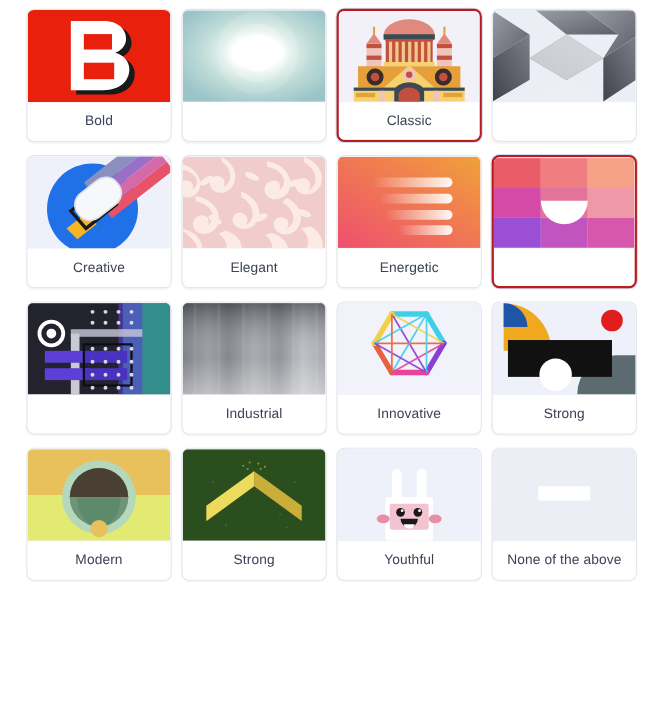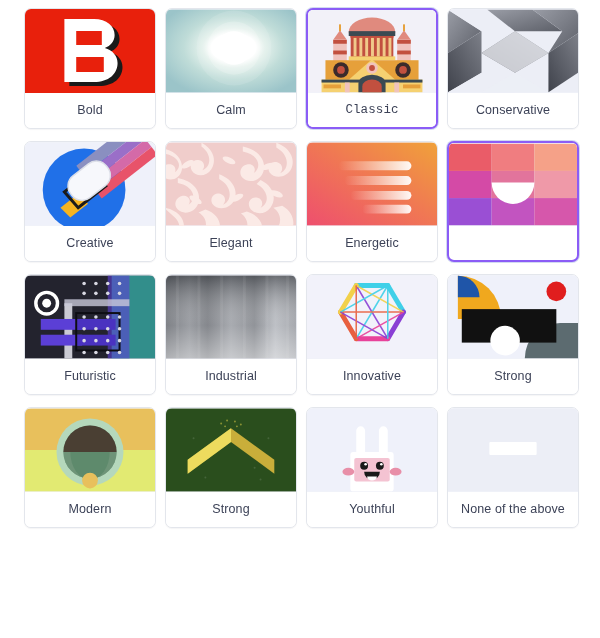--- a/index.html
+++ b/index.html
@@ -21,23 +21,22 @@
     background: #ffffff;
     border: 1px solid #e3e6ec;
     border-radius: 7px;
     overflow: hidden;
     display: flex;
     flex-direction: column;
     cursor: pointer;
     box-shadow: 0 1px 1px rgba(22,30,55,.045);
   }
   .card.selected {
-    border: 2px solid #8b5cf6;
+    border: 2px solid #b91c1c;
     box-shadow: 0 0 0 1px rgba(126,150,216,.35);
-    font-family: Liberation Mono, monospace;
   }
   .thumb {
     height: 84px;
     background: #f1f2f9;
     position: relative;
     overflow: hidden;
     flex: none;
   }
   .card.selected .thumb { height: 83px; }
   .label {
@@ -82,21 +81,20 @@
               <stop offset="62%" stop-color="#bfdcd8"></stop>
   <stop offset="100%" stop-color="#9bc4c9"></stop>
             </radialGradient>
           </defs>
  <rect width="132" height="84" fill="url(#cg)"></rect>
  <circle cx="69" cy="39" r="38" fill="#ffffff" opacity=".12"></circle>
  <circle cx="69" cy="39" r="27" fill="#ffffff" opacity=".2"></circle>
  <circle cx="69" cy="39" r="17" fill="#ffffff"></circle>
 </svg>
       </div>
-      <div class="label">Calm</div>
     </div>
     <div class="card selected">
       <div class="thumb">
         <svg viewBox="0 0 132 84">
  <rect width="132" height="84" fill="#f2f1f8"></rect>
  <ellipse cx="66" cy="22" rx="24" ry="15" fill="#e08a7e"></ellipse>
  <rect x="42" y="21" width="48" height="5" fill="#3b4a52"></rect>
  <rect x="44" y="26" width="44" height="22" fill="#c2503f"></rect>
  <g fill="#f0c98a">
   <rect x="47" y="28" width="3" height="19"></rect>
@@ -165,21 +163,20 @@
  <path d="M34 22L0 0h40l28 22z" fill="#eceef6"></path>
  <path d="M68 22L40 0h46l30 22z" fill="url(#gA)"></path>
  <path d="M68 22l34 22-34 20-34-20z" fill="url(#gB)" opacity=".9"></path>
  <path d="M102 44l30-20V0L86 0l30 22z" fill="url(#gA)"></path>
  <path d="M102 44L132 24v40l-30 20z" fill="url(#gB)"></path>
  <path d="M34 64l34 20H0z" fill="#eceef6"></path>
  <path d="M68 64l34 20H34z" fill="#eceef6" opacity=".85"></path>
  <path d="M102 44L68 22 34 44l34 20z" fill="#f0f1f7" opacity=".75"></path>
 </svg>
       </div>
-      <div class="label">Conservative</div>
     </div>
     <div class="card">
       <div class="thumb">
         <svg viewBox="0 0 132 84">
  <rect width="132" height="84" fill="#eff1fa"></rect>
  <circle cx="60" cy="48" r="42" fill="#2070e8"></circle>
  <g transform="rotate(-38 70 40)">
   <rect x="66" y="16" width="72" height="12" fill="#8a8fc0"></rect>
   <rect x="66" y="28" width="72" height="10" fill="#9a6fc8"></rect>
   <rect x="66" y="38" width="72" height="10" fill="#d46aa8"></rect>
@@ -300,21 +297,20 @@
             <circle cx="96" cy="66" r="1.8"></circle>
   <circle cx="60" cy="78" r="1.8"></circle>
             <circle cx="72" cy="78" r="1.8"></circle>
             <circle cx="84" cy="78" r="1.8"></circle>
             <circle cx="96" cy="78" r="1.8"></circle>
  </g>
  <circle cx="22" cy="28" r="11" fill="none" stroke="#ffffff" stroke-width="3.5"></circle>
  <circle cx="22" cy="28" r="4.5" fill="#ffffff"></circle>
 </svg>
       </div>
-      <div class="label">Futuristic</div>
     </div>
     <div class="card">
       <div class="thumb">
         <svg viewBox="0 0 132 84">
  <defs>
   <linearGradient id="ig" x1="0" y1="0" x2="1" y2="0">
    <stop offset="0" stop-color="#6d7076"></stop>
               <stop offset="18%" stop-color="#8e9197"></stop>
    <stop offset="32%" stop-color="#74777d"></stop>
               <stop offset="50%" stop-color="#9da0a6"></stop>

